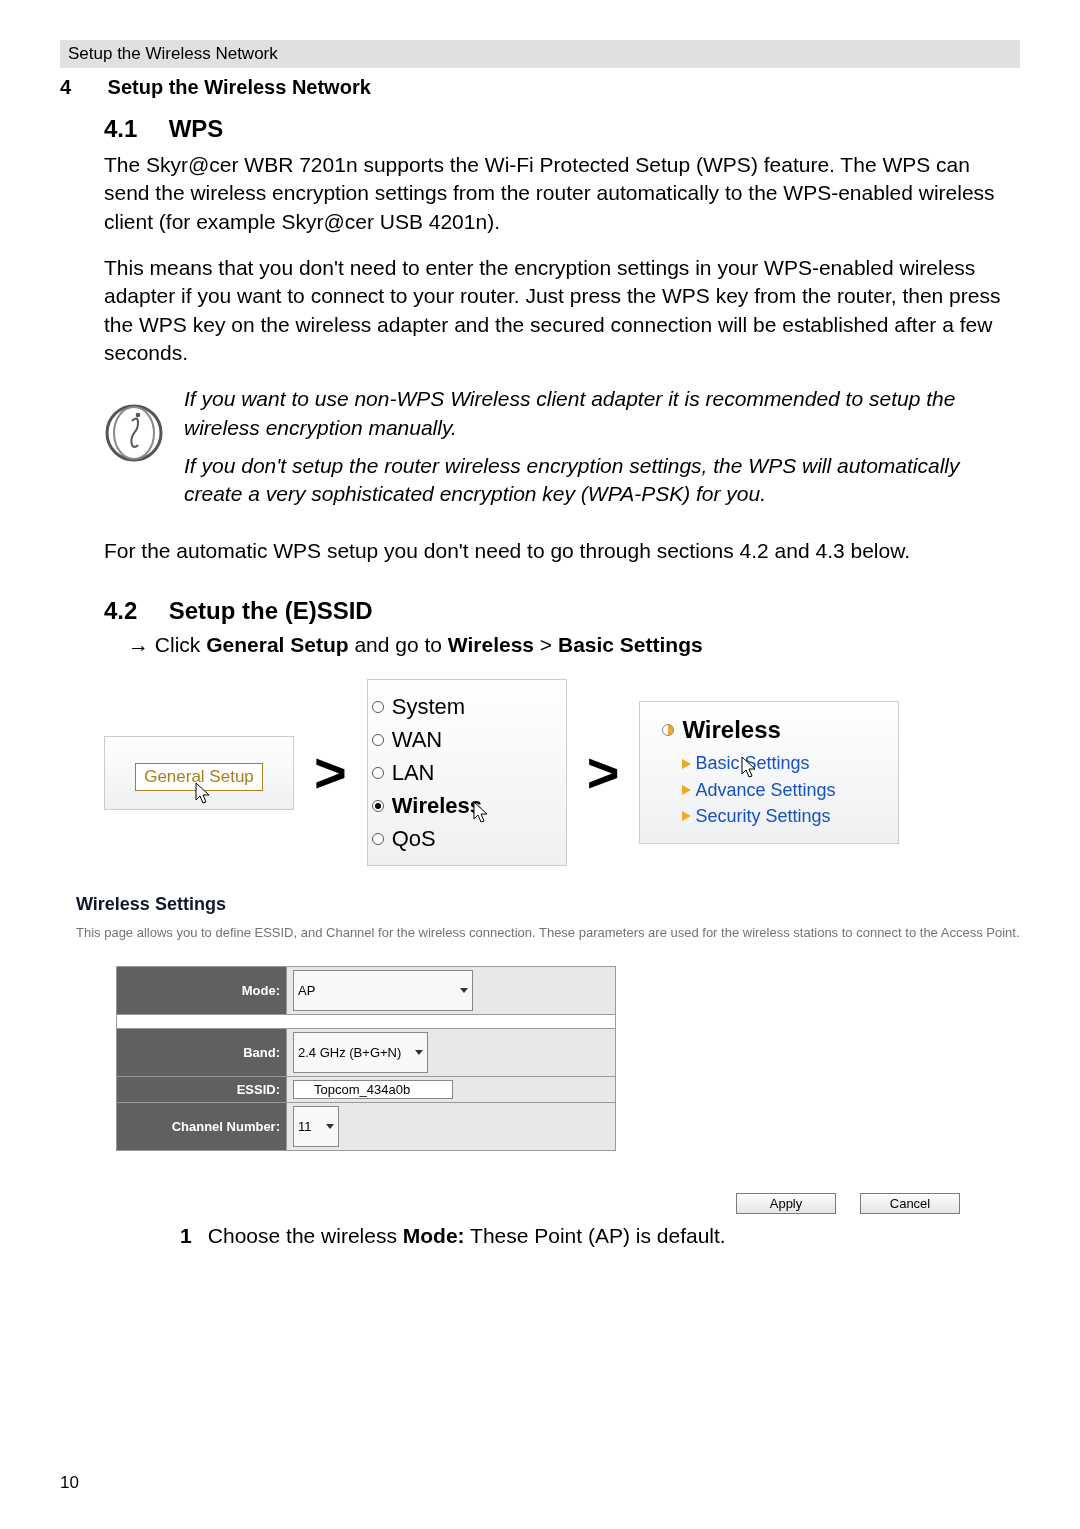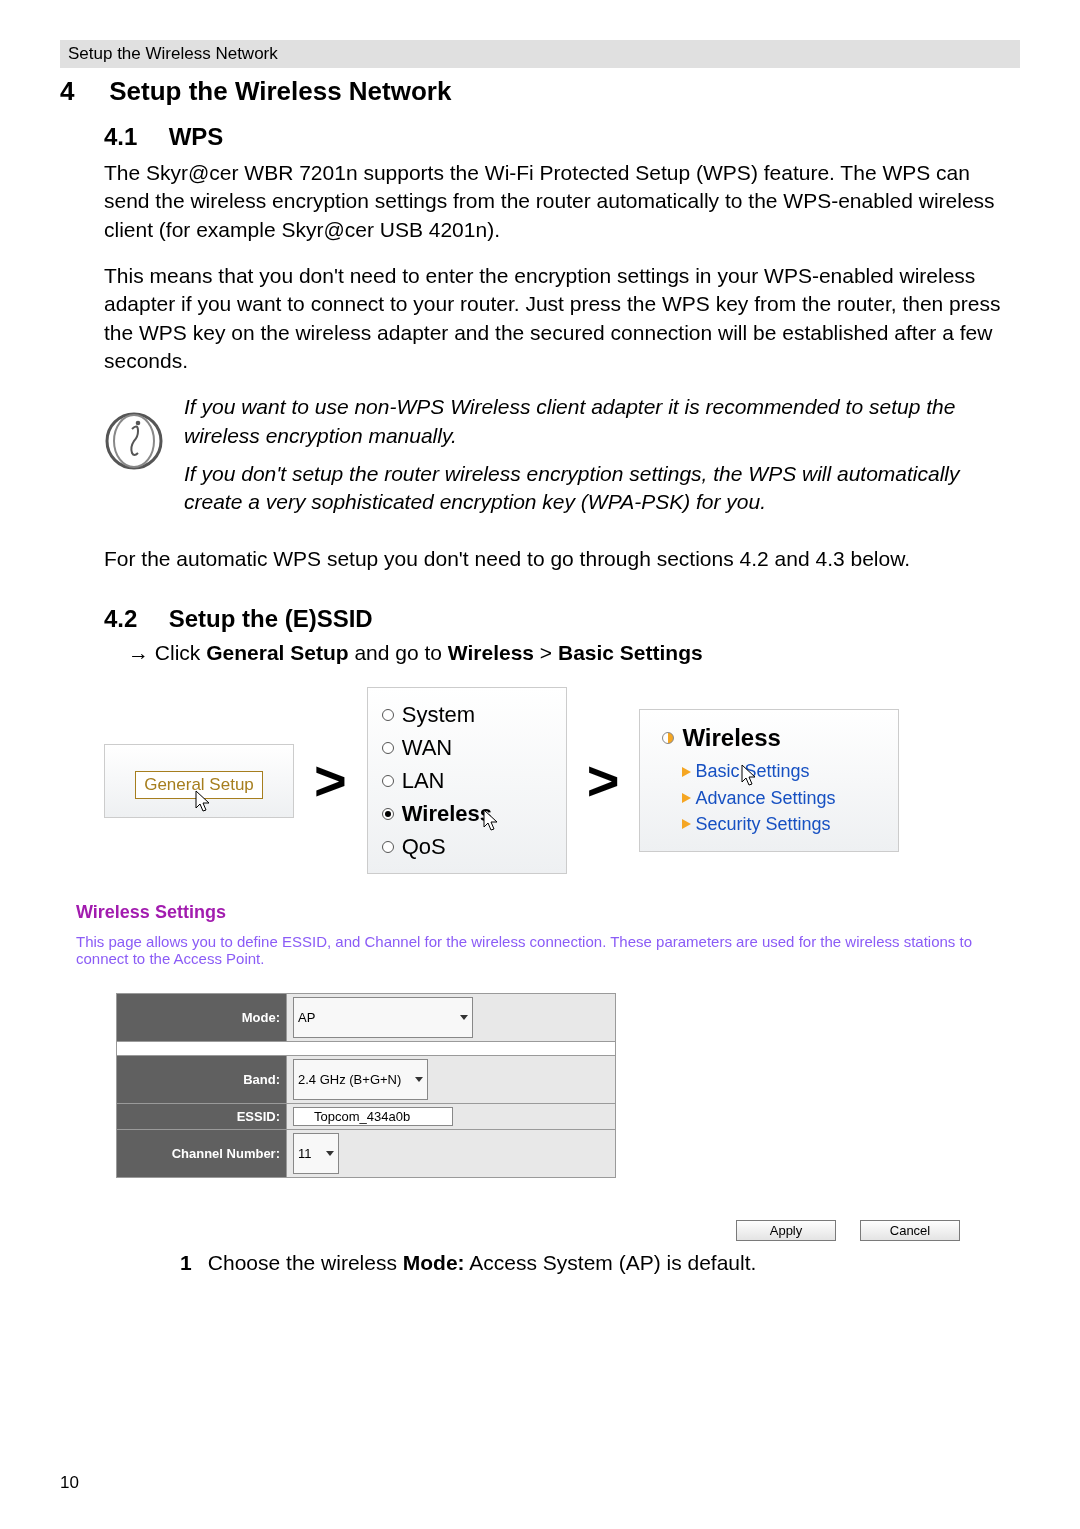--- a/index.html
+++ b/index.html
@@ -12,21 +12,21 @@
     padding: 40px 60px 40px 60px;
     position: relative;
   }
   .header-band {
     background: #e0e0e0;
     padding: 4px 8px;
     font-size: 17px;
     margin-bottom: 6px;
   }
   .h1 {
-    font-size: 26px;
+    font-size: 20px;
     font-weight: bold;
     margin: 8px 0 12px 0;
   }
   .h1 .num { display: inline-block; width: 42px; }
   .content-indent { margin-left: 44px; }
   .h2 {
     font-size: 24px;
     font-weight: bold;
     margin: 16px 0 8px 0;
   }
@@ -97,21 +97,21 @@
     border: 1px solid #ccc;
     background: linear-gradient(#fff, #eef0f2);
     padding: 26px 18px 18px 18px;
     width: 190px;
     display:flex;
     justify-content:center;
   }
   .menu-list {
     border: 1px solid #ccc;
     background: linear-gradient(#fff, #eef0f2);
-    padding: 10px 22px 10px 14px;
+    padding: 10px 22px 10px 4px;
     width: 200px;
   }
   .menu-list .item {
     font-size: 22px;
     color: #000;
     line-height: 1.5;
     position: relative;
     display: flex;
     align-items: center;
     gap: 8px;
@@ -166,28 +166,28 @@
   .tri {
     width: 0; height: 0;
     border-top: 5px solid transparent;
     border-bottom: 5px solid transparent;
     border-left: 9px solid #f5a623;
     display: inline-block;
   }
 
   
   .ws-heading {
-    color: #a21caf;
+    color: #0f172a;
     font-weight: bold;
     font-size: 18px;
     margin: 24px 0 10px 0;
   }
   .ws-desc {
-    color: #8b5cf6;
-    font-size: 15px;
+    color: #737373;
+    font-size: 13px;
     margin-bottom: 26px;
   }
   .ws-table {
     border: 1px solid #9a9a9a;
     border-collapse: collapse;
     margin-left: 40px;
     width: 500px;
   }
   .ws-table td {
     border: 1px solid #9a9a9a;
@@ -441,16 +441,16 @@
 
   <div class="btn-row">
     <span class="win-btn">Apply</span>
     <span class="win-btn">Cancel</span>
   </div>
 
 </div>
 
 <div class="ol-step">
   <span class="n">1</span>
-  <span>Choose the wireless </span><b>Mode:</b><span> Access System (AP) is default.</span>
+  <span>Choose the wireless </span><b>Mode:</b><span> These Point (AP) is default.</span>
 </div>
 
 <div class="page-num">10</div>
 
 </body></html>

